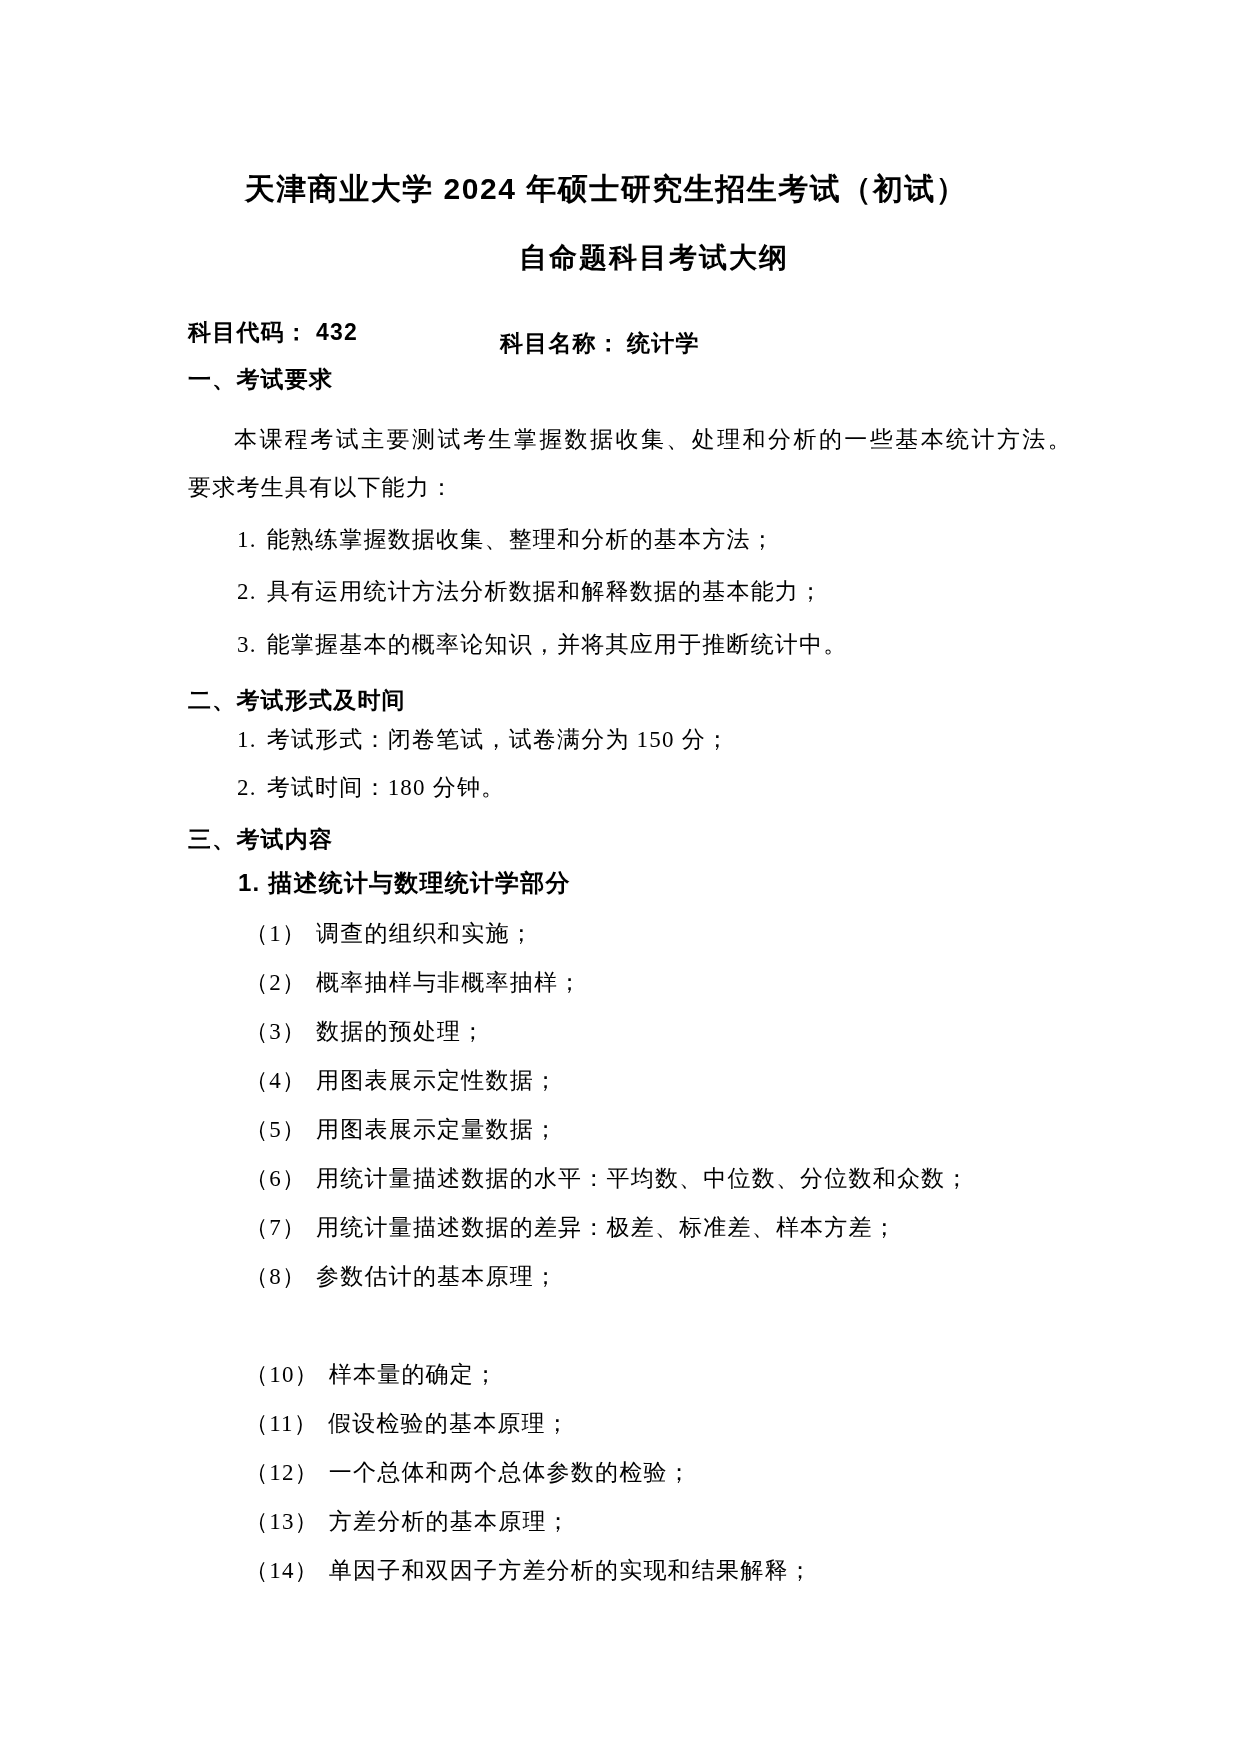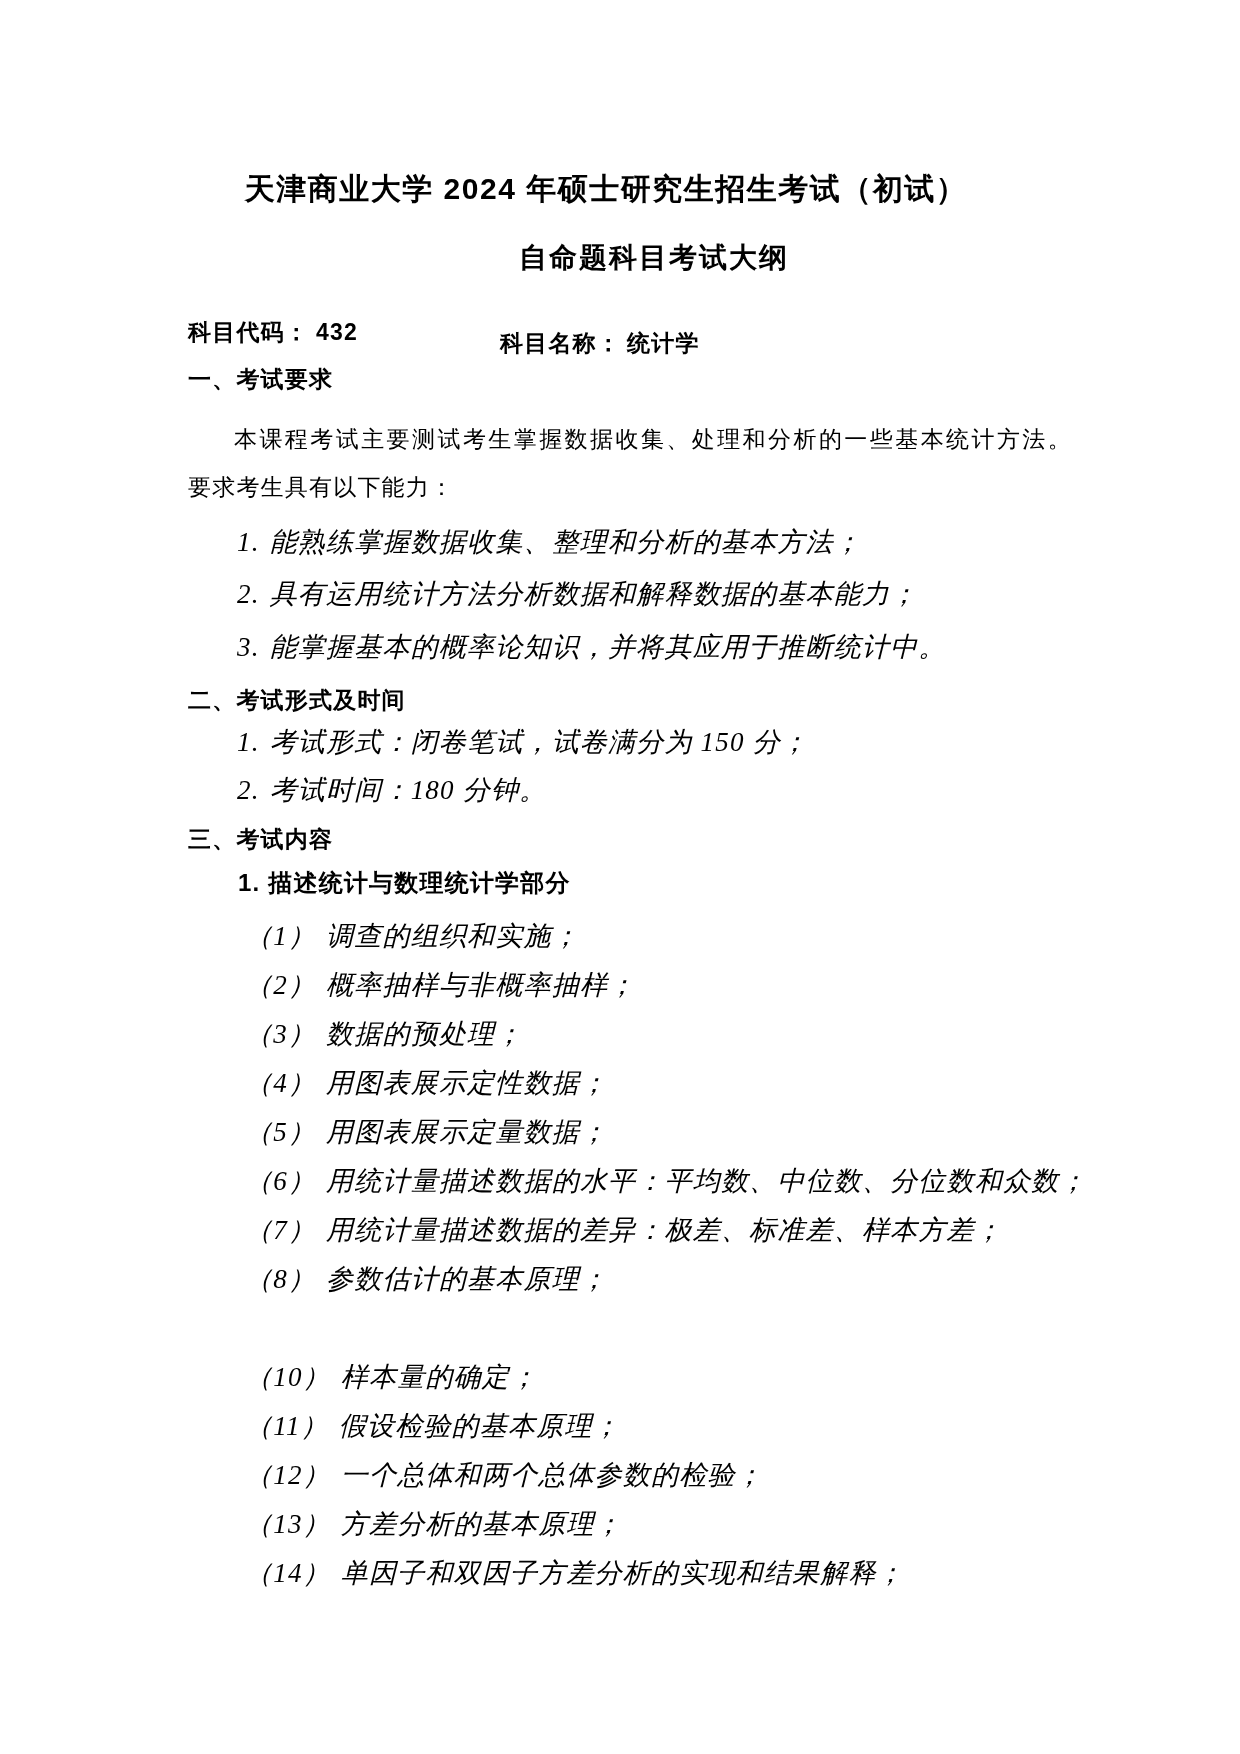--- a/index.html
+++ b/index.html
@@ -29,21 +29,21 @@
   .meta .name-group { position: absolute; left: 312px; top: 0; margin-top: 11px; }
   .meta .name-value { margin-left: 6px; }
   .sec1 { top: 365px; left: 188px; }
   .para-l1 {
     top: 426px; left: 188px; width: 884px;
     white-space: normal;
     text-align: justify; text-align-last: justify;
     text-indent: 46px;
   }
   .para-l2 { top: 474px; left: 188px; }
-  .li { position: absolute; font-size: 27px; line-height: 1.25; letter-spacing: 1.2px; white-space: nowrap; font-style: italic; }
+  .li { position: absolute; font-size: 23px; line-height: 1.25; letter-spacing: 1.2px; white-space: nowrap; }
   .li-num2 { left: 237px; }            
   .li-num2 .txt { margin-left: 10px; }
   .li-paren { left: 245px; text-align: right; }           
   .li-paren .txt { margin-left: 10px; }
   .sec2 { top: 686px; left: 188px; }
   .sec3 { top: 825px; left: 188px; }
   .part1-head { top: 868px; left: 238px; font-size: 24px; }
 </style>
 </head>
 <body>

